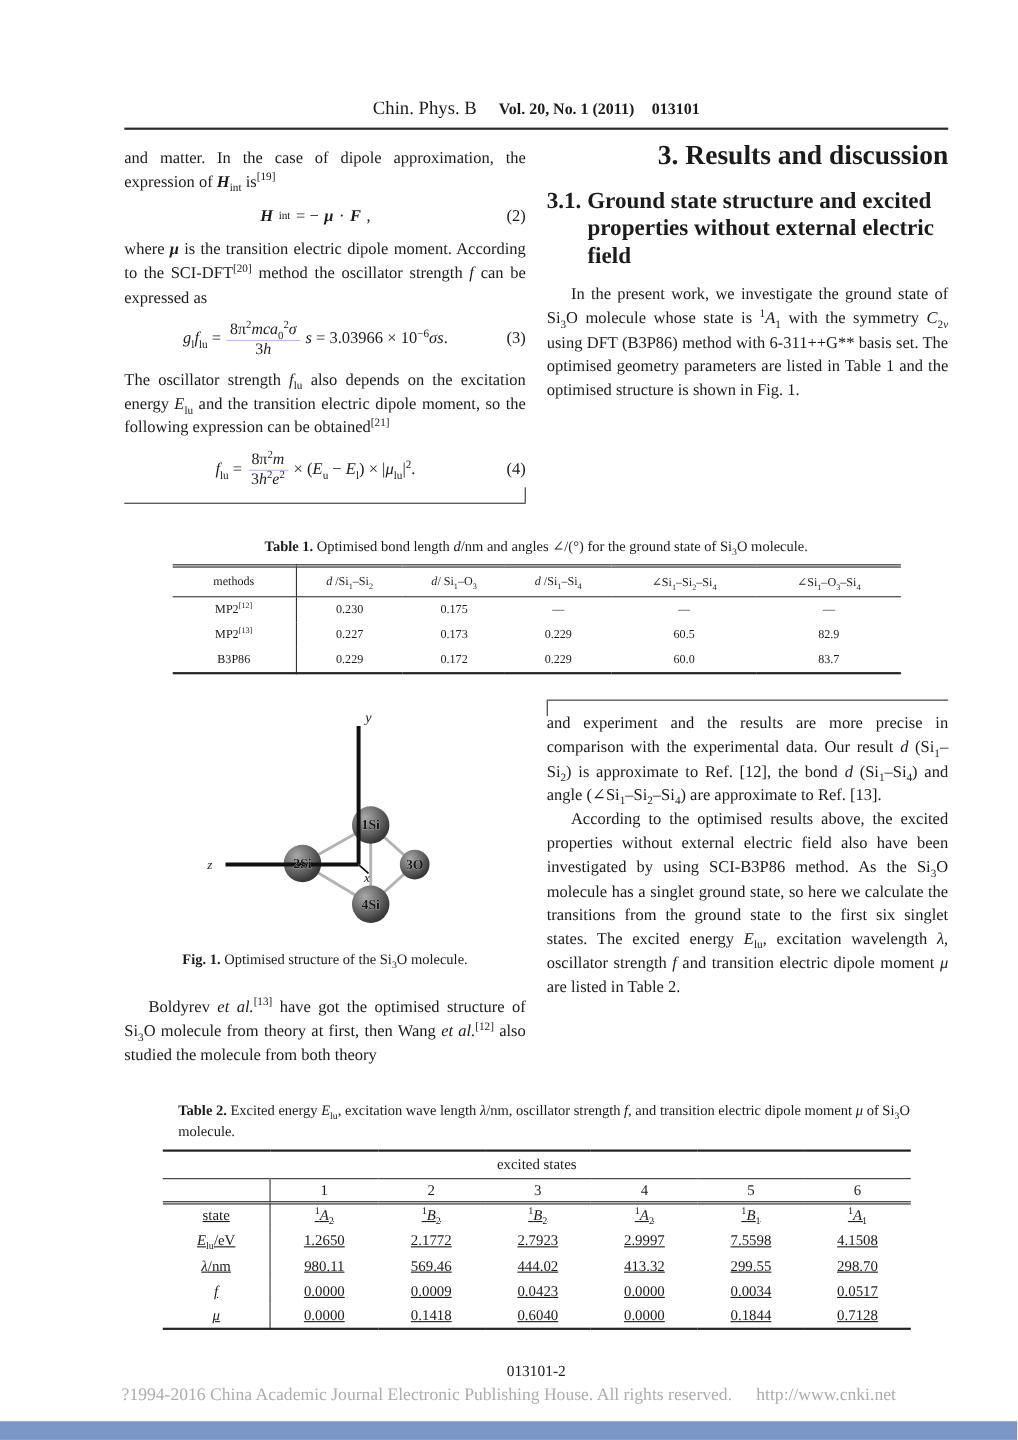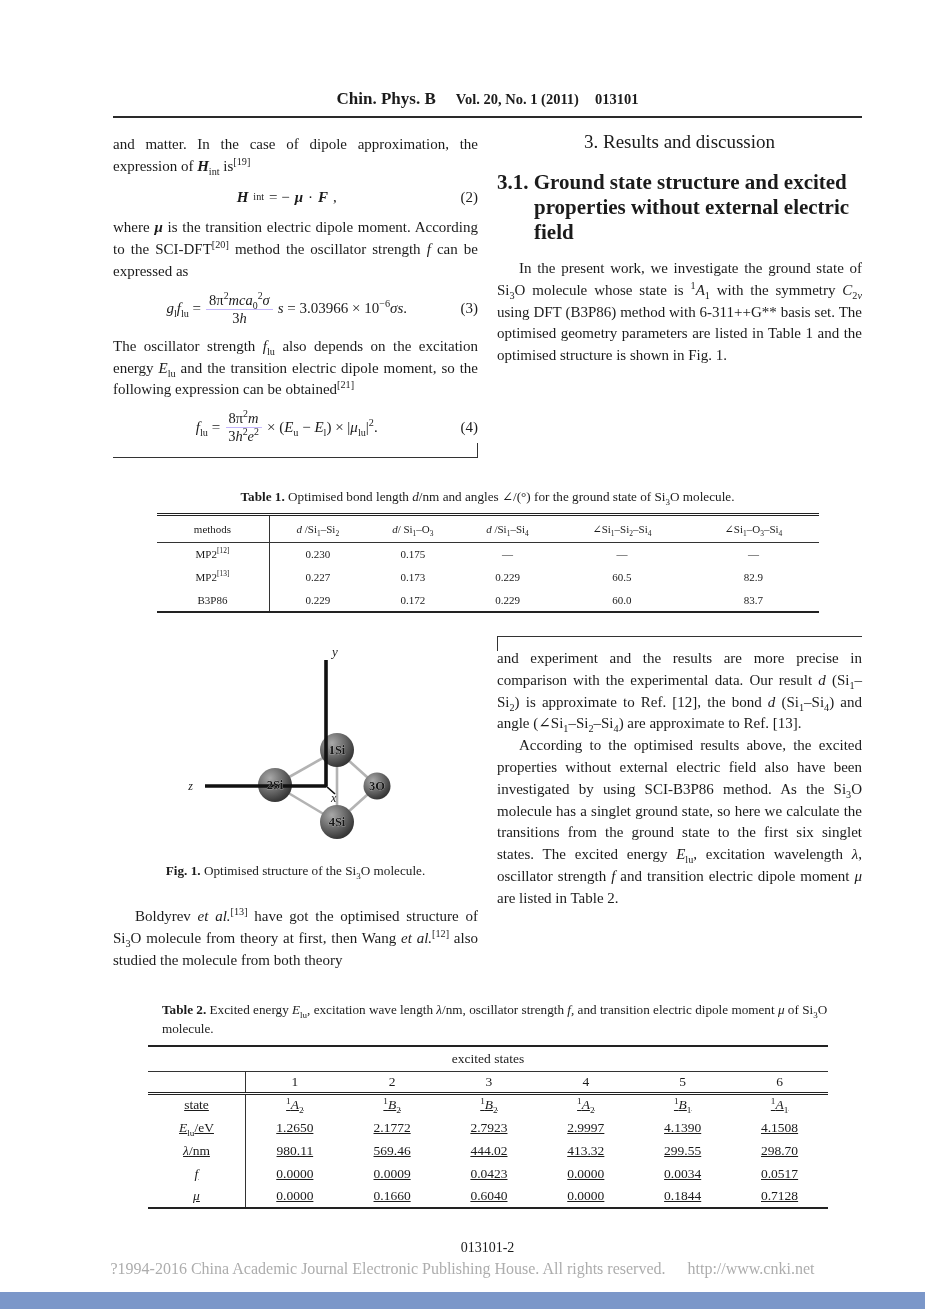--- a/index.html
+++ b/index.html
@@ -1,39 +1,39 @@
 <!DOCTYPE html>
 <html><head>
 <meta charset="utf-8">
 <style>
   html,body{margin:0;padding:0;background:#ffffff;}
   #page{position:relative;width:925px;height:1309px;background:#ffffff;overflow:hidden;
         font-family:"Liberation Serif","DejaVu Serif",serif;color:#1b1b1b;}
   
   .header-block{position:absolute;left:113px;top:89px;width:749px;text-align:center;
                 padding-bottom:7px;border-bottom:2px solid #2a2a2a;}
-  .journal{font-weight:bold;font-size:17px;}
+  .journal{font-weight:normal;font-size:17px;}
   .vol{font-weight:bold;font-size:14.5px;margin-left:16px;}
   .artno{font-weight:bold;font-size:14.5px;margin-left:12px;}
   
   .col{position:absolute;width:365px;font-size:15px;line-height:21.8px;text-align:justify;}
   .col-left{left:113px;top:134px;}
   .col-right{left:497px;top:130px;}
   .col p{margin:0;}
   p.indent{text-indent:22px;}
   sub,sup{font-size:68%;line-height:0;}
   
   .eq{display:flex;align-items:center;margin:9px 0;}
   .eq-body{flex:1;display:flex;justify-content:center;align-items:center;gap:5px;font-size:15px;}
   .frac{display:inline-flex;flex-direction:column;align-items:center;font-size:14.5px;line-height:17px;}
   .frac .num{padding:0 3px;border-bottom:1px solid #c4b5fd;}
   .frac .den{padding:0 3px;}
   .eq-tag{font-size:15px;}
   
-  .sec-h1{font-size:19px;font-weight:normal;line-height:24px;margin:0 0 16px 0;text-align:center;}
+  .sec-h1{font-size:25px;font-weight:bold;line-height:24px;margin:0 0 16px 0;text-align:right;}
   .sec-h2{font-size:21px;font-weight:bold;line-height:25px;margin:0 0 13px 0;
           padding-left:37px;text-indent:-37px;text-align:left;}
   
   .rule-left{position:absolute;left:113px;top:443px;width:365px;height:14px;border-bottom:1px solid #333;}
   .rule-left .tick{position:absolute;right:0;bottom:0;width:1px;height:14px;background:#333;}
   .rule-right{position:absolute;left:497px;top:636px;width:365px;height:14px;border-top:1px solid #333;}
   .rule-right .tick{position:absolute;left:0;top:0;width:1px;height:14px;background:#333;}
   .block-right2{position:absolute;left:497px;top:648px;width:365px;font-size:15px;line-height:21.8px;text-align:justify;}
   .block-right2 p{margin:0;}
   
@@ -243,21 +243,21 @@
           <td><sup>1</sup><i>A</i><sub>2</sub></td>
           <td><sup>1</sup><i>B</i><sub>1</sub></td>
           <td><sup>1</sup><i>A</i><sub>1</sub></td>
         </tr>
         <tr>
           <td class="c0 vline"><i>E</i><sub>lu</sub>/eV</td>
           <td>1.2650</td>
           <td>2.1772</td>
           <td>2.7923</td>
           <td>2.9997</td>
-          <td>4.1390</td>
+          <td>7.5598</td>
           <td>4.1508</td>
         </tr>
         <tr>
           <td class="c0 vline"><i>λ</i>/nm</td>
           <td>980.11</td>
           <td>569.46</td>
           <td>444.02</td>
           <td>413.32</td>
           <td>299.55</td>
           <td>298.70</td>
@@ -267,21 +267,21 @@
           <td>0.0000</td>
           <td>0.0009</td>
           <td>0.0423</td>
           <td>0.0000</td>
           <td>0.0034</td>
           <td>0.0517</td>
         </tr>
         <tr>
           <td class="c0 vline"><i>μ</i></td>
           <td>0.0000</td>
-          <td>0.1660</td>
+          <td>0.1418</td>
           <td>0.6040</td>
           <td>0.0000</td>
           <td>0.1844</td>
           <td>0.7128</td>
         </tr>
       </tbody>
     </table>
   </div>
 
   <div class="pageno">013101-2</div>

